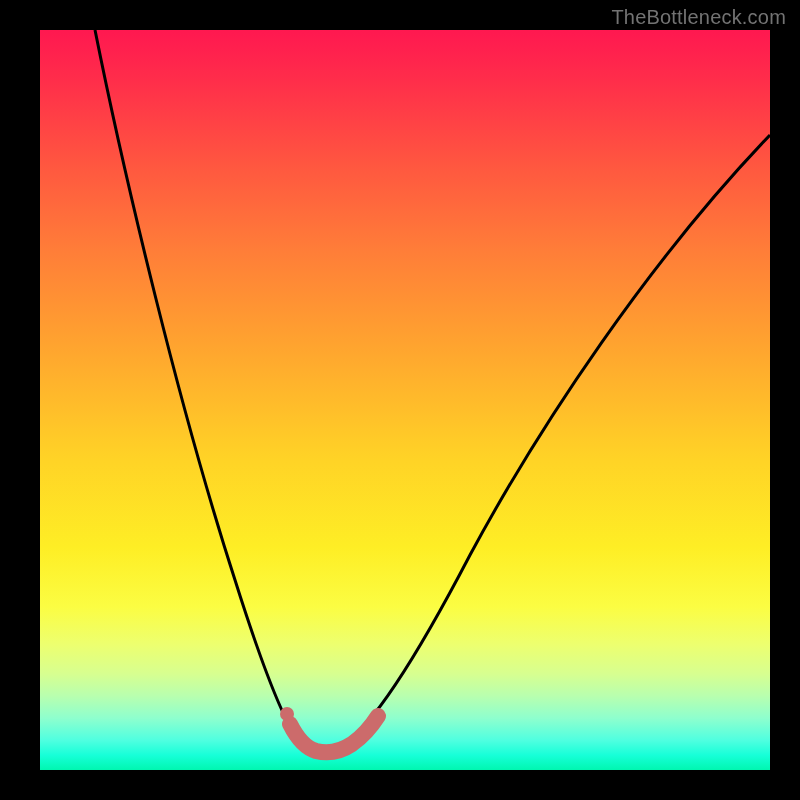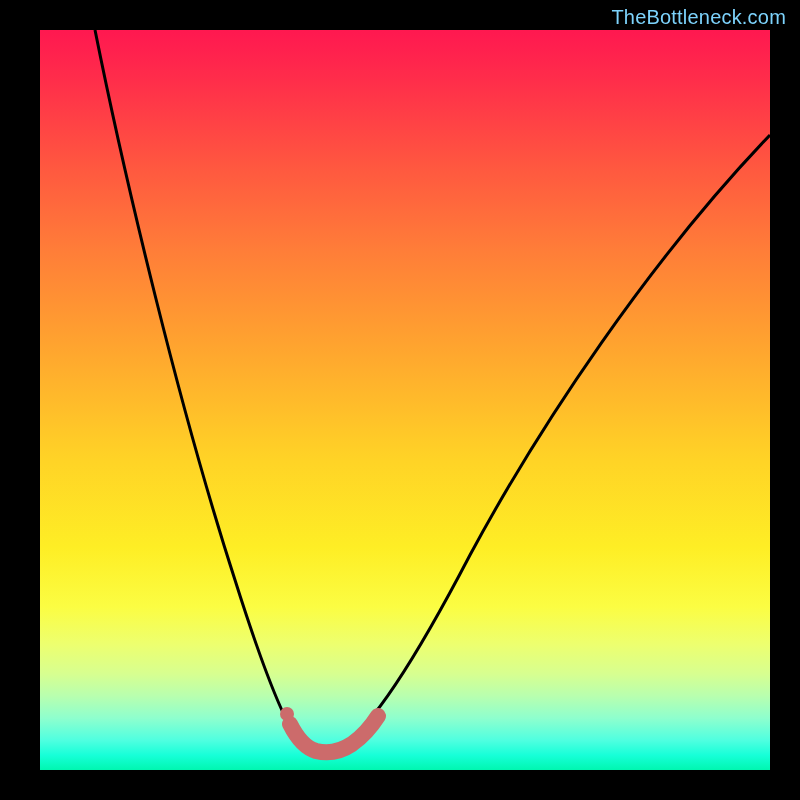--- a/index.html
+++ b/index.html
@@ -39,21 +39,21 @@
       #b8ffaf 90%,
       #8effce 93%,
       #4fffe0 96%,
       #17ffd8 98%,
       #00f7b0 100%);
   }
   .watermark {
     position: absolute;
     top: 6px;
     right: 14px;
-    color: #7dd3fc;
+    color: #737373;
     font-size: 20px;
     letter-spacing: 0.2px;
     font-weight: 500;
   }
   svg.curve {
     position: absolute;
     left: 0;
     top: 0;
     width: 730px;
     height: 740px;

